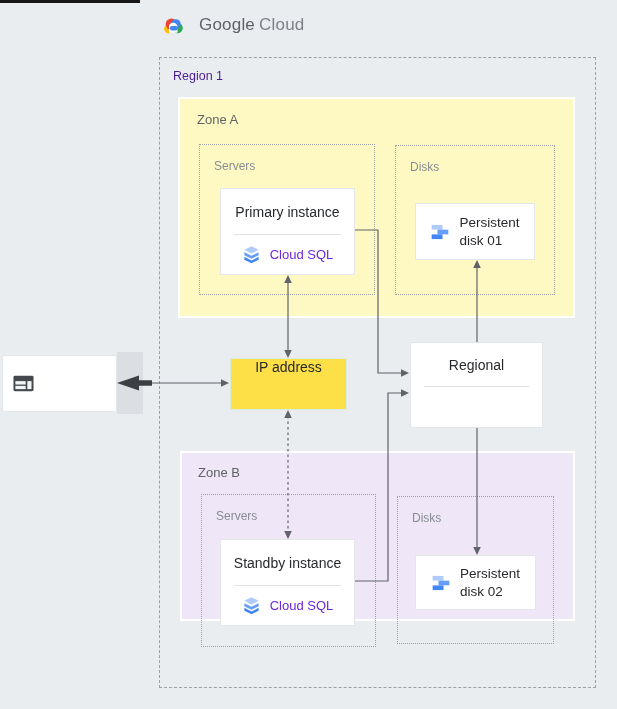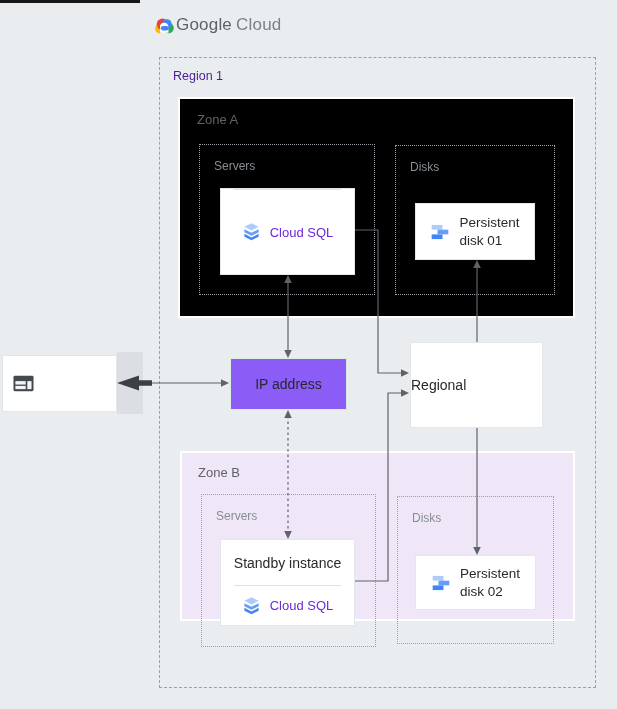--- a/index.html
+++ b/index.html
@@ -6,52 +6,52 @@
   body{
     font-family:"Liberation Sans", sans-serif;
     background:#e9edf0;
     width:617px;height:709px;position:relative;overflow:hidden;
     color:#3c4043;
   }
   .abs{position:absolute;}
   
   .topline{left:0;top:0;width:140px;height:3px;background:#161616;}
   
-  .logo{left:153px;top:15px;display:flex;align-items:center;gap:0;}
+  .logo{left:162px;top:15px;display:flex;align-items:center;gap:14px;}
   .logo-text{font-size:17px;letter-spacing:.2px;}
   .logo-text .g{color:#5f6368;font-weight:500;}
   .logo-text .c{color:#7d8186;font-weight:400;margin-left:4px;}
   
   .region{left:159px;top:57px;width:437px;height:631px;border:1px dashed #9aa0a6;box-sizing:border-box;}
   .region-label{left:173px;top:69px;font-size:12.5px;color:#4c1d95;}
   
   .zone{box-sizing:border-box;border:2px solid #ffffff;}
-  .zoneA{left:178px;top:97px;width:397px;height:221px;background:#000000;}
+  .zoneA{left:178px;top:97px;width:397px;height:221px;background:#fef9c3;}
   .zoneB{left:180px;top:451px;width:395px;height:170px;background:#efe7f7;}
   .zone-label{font-size:13px;color:#5f6368;}
   .dotted{box-sizing:border-box;border:1px dotted #9aa0a6;}
   .dotted-label{font-size:12px;color:#878d93;}
   
   .card{background:#ffffff;box-sizing:border-box;border:1px solid #e4e7ea;}
   .inst-card{display:flex;flex-direction:column;}
   .inst-title{flex:0 0 45px;display:flex;align-items:center;justify-content:center;
     font-size:14px;color:#27292c;}
   .divider{height:1px;background:#dfe1e5;margin:0 13px;}
   .inst-bottom{flex:1;display:flex;align-items:center;justify-content:center;gap:9px;}
   .svc-label{font-size:13px;color:#6d28d9;}
   .disk-card{display:flex;align-items:center;justify-content:center;gap:9px;}
   .disk-text{font-size:13.5px;color:#27292c;line-height:1.3;}
   .client-card{left:2px;top:355px;width:115px;height:57px;display:flex;align-items:center;
     justify-content:flex-start;gap:8px;padding-left:10px;}
   .client-shadow{left:117px;top:352px;width:26px;height:62px;background:#dbdfe3;}
   .client-text{font-size:13.5px;color:#27292c;line-height:1.3;}
-  .ip-box{left:230px;top:358px;width:117px;height:52px;background:#8b5cf6;
-    border:1px solid #d9ecdd;box-sizing:border-box;display:flex;align-items:center;justify-content:center;
+  .ip-box{left:230px;top:358px;width:117px;height:52px;background:#fde047;
+    border:1px solid #d9ecdd;box-sizing:border-box;display:flex;justify-content:center;
     font-size:14px;color:#27292c;}
-  .regional-card{left:410px;top:342px;width:133px;height:86px;display:flex;flex-direction:row;}
+  .regional-card{left:410px;top:342px;width:133px;height:86px;display:flex;flex-direction:column;}
   
   .layer-zones{z-index:1;}
   .layer-lines{z-index:3;left:0;top:0;}
   .layer-cards{z-index:4;}
 </style>
 </head>
 <body>
 
 <div class="abs topline"></div>
 
@@ -135,20 +135,21 @@
       <rect x="15" y="6" width="4.4" height="8.4" fill="#f2f4f5"></rect>
     </svg>
   </span>
 </div>
 
 <div class="abs ip-box layer-cards">
   <span>IP address</span>
 </div>
 
 <div class="abs card inst-card layer-cards" style="left:220px;top:188px;width:135px;height:87px;">
+  <div class="inst-title">Primary instance</div>
   <div class="divider"></div>
   <div class="inst-bottom">
     <span style="display:inline-flex;">
       <svg width="19" height="20" viewBox="0 0 24 24">
         <path d="M12 1 L21 5.5 L12 10 L3 5.5 Z" fill="#aecbfa"></path>
         <path d="M3 8.6 L12 13.1 L21 8.6 L21 12.2 L12 16.7 L3 12.2 Z" fill="#669df6"></path>
         <path d="M3 14.3 L12 18.8 L21 14.3 L21 17.9 L12 22.4 L3 17.9 Z" fill="#4285f4"></path>
       </svg>
     </span>
     <span class="svc-label">Cloud SQL</span>

